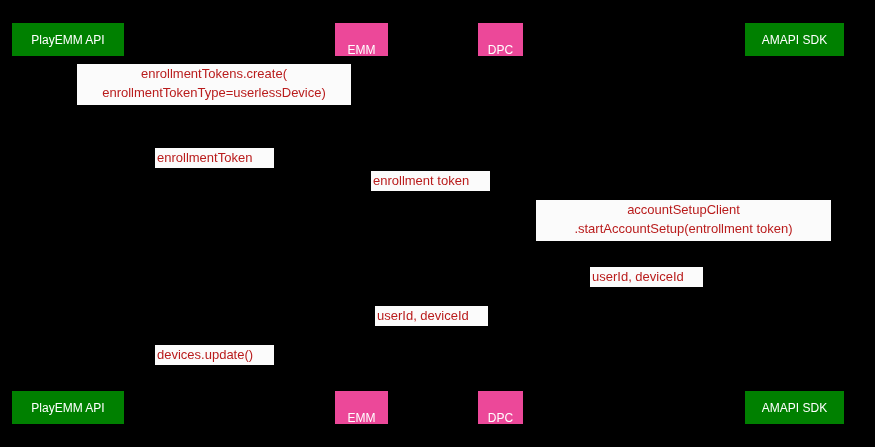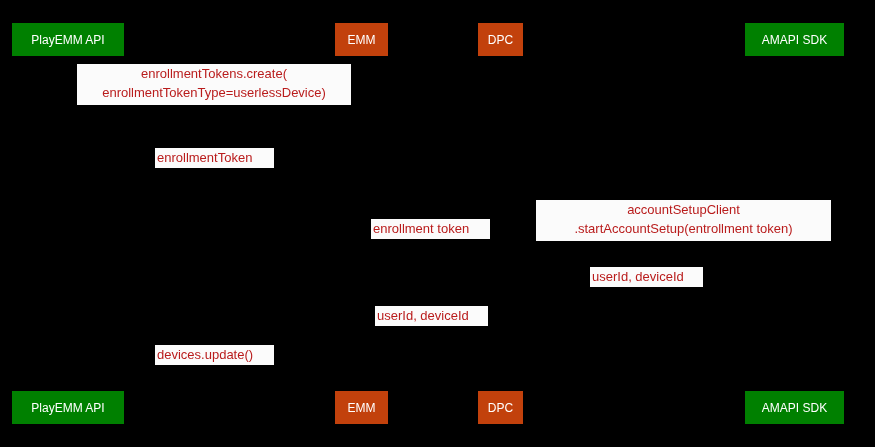--- a/index.html
+++ b/index.html
@@ -32,22 +32,23 @@
     font-family: Liberation Sans, sans-serif;
     line-height: 1;
     white-space: nowrap;
     letter-spacing: 0px;
   }
   .participant.green {
     background: #008000;
     border: 1px solid #000000;
   }
   .participant.blue {
-    background: #c2410c;
+    background: #ec4899;
     border: 1px solid #000000;
+    align-items: flex-end;
   }
   
   .lifeline {
     position: absolute;
     width: 1px;
     background: #000000;
   }
   
   .arrow-line {
     position: absolute;
@@ -141,21 +142,21 @@
   </div>
   <div class="participant green" style="left:744px; top:390px; width:101px; height:35px;">
     <span>AMAPI SDK</span>
   </div>
 
   <div class="msg-label center" style="left:77px; top:64px; width:274px; height:41px;">enrollmentTokens.create(
 enrollmentTokenType=userlessDevice)</div>
 
   <div class="msg-label left" style="left:155px; top:148px; width:119px; height:20px;">enrollmentToken</div>
 
-  <div class="msg-label left" style="left:371px; top:171px; width:119px; height:20px;margin-top:48px;">enrollment token</div>
+  <div class="msg-label left" style="left:371px; top:171px; width:119px; height:20px;">enrollment token</div>
 
   <div class="msg-label center" style="left:536px; top:200px; width:295px; height:41px;">accountSetupClient
 .startAccountSetup(entrollment token)</div>
 
   <div class="msg-label left" style="left:590px; top:267px; width:113px; height:20px;">userId, deviceId</div>
 
   <div class="msg-label left" style="left:375px; top:306px; width:113px; height:20px;">userId, deviceId</div>
 
   <div class="msg-label left" style="left:155px; top:345px; width:119px; height:20px;">devices.update()</div>
 

